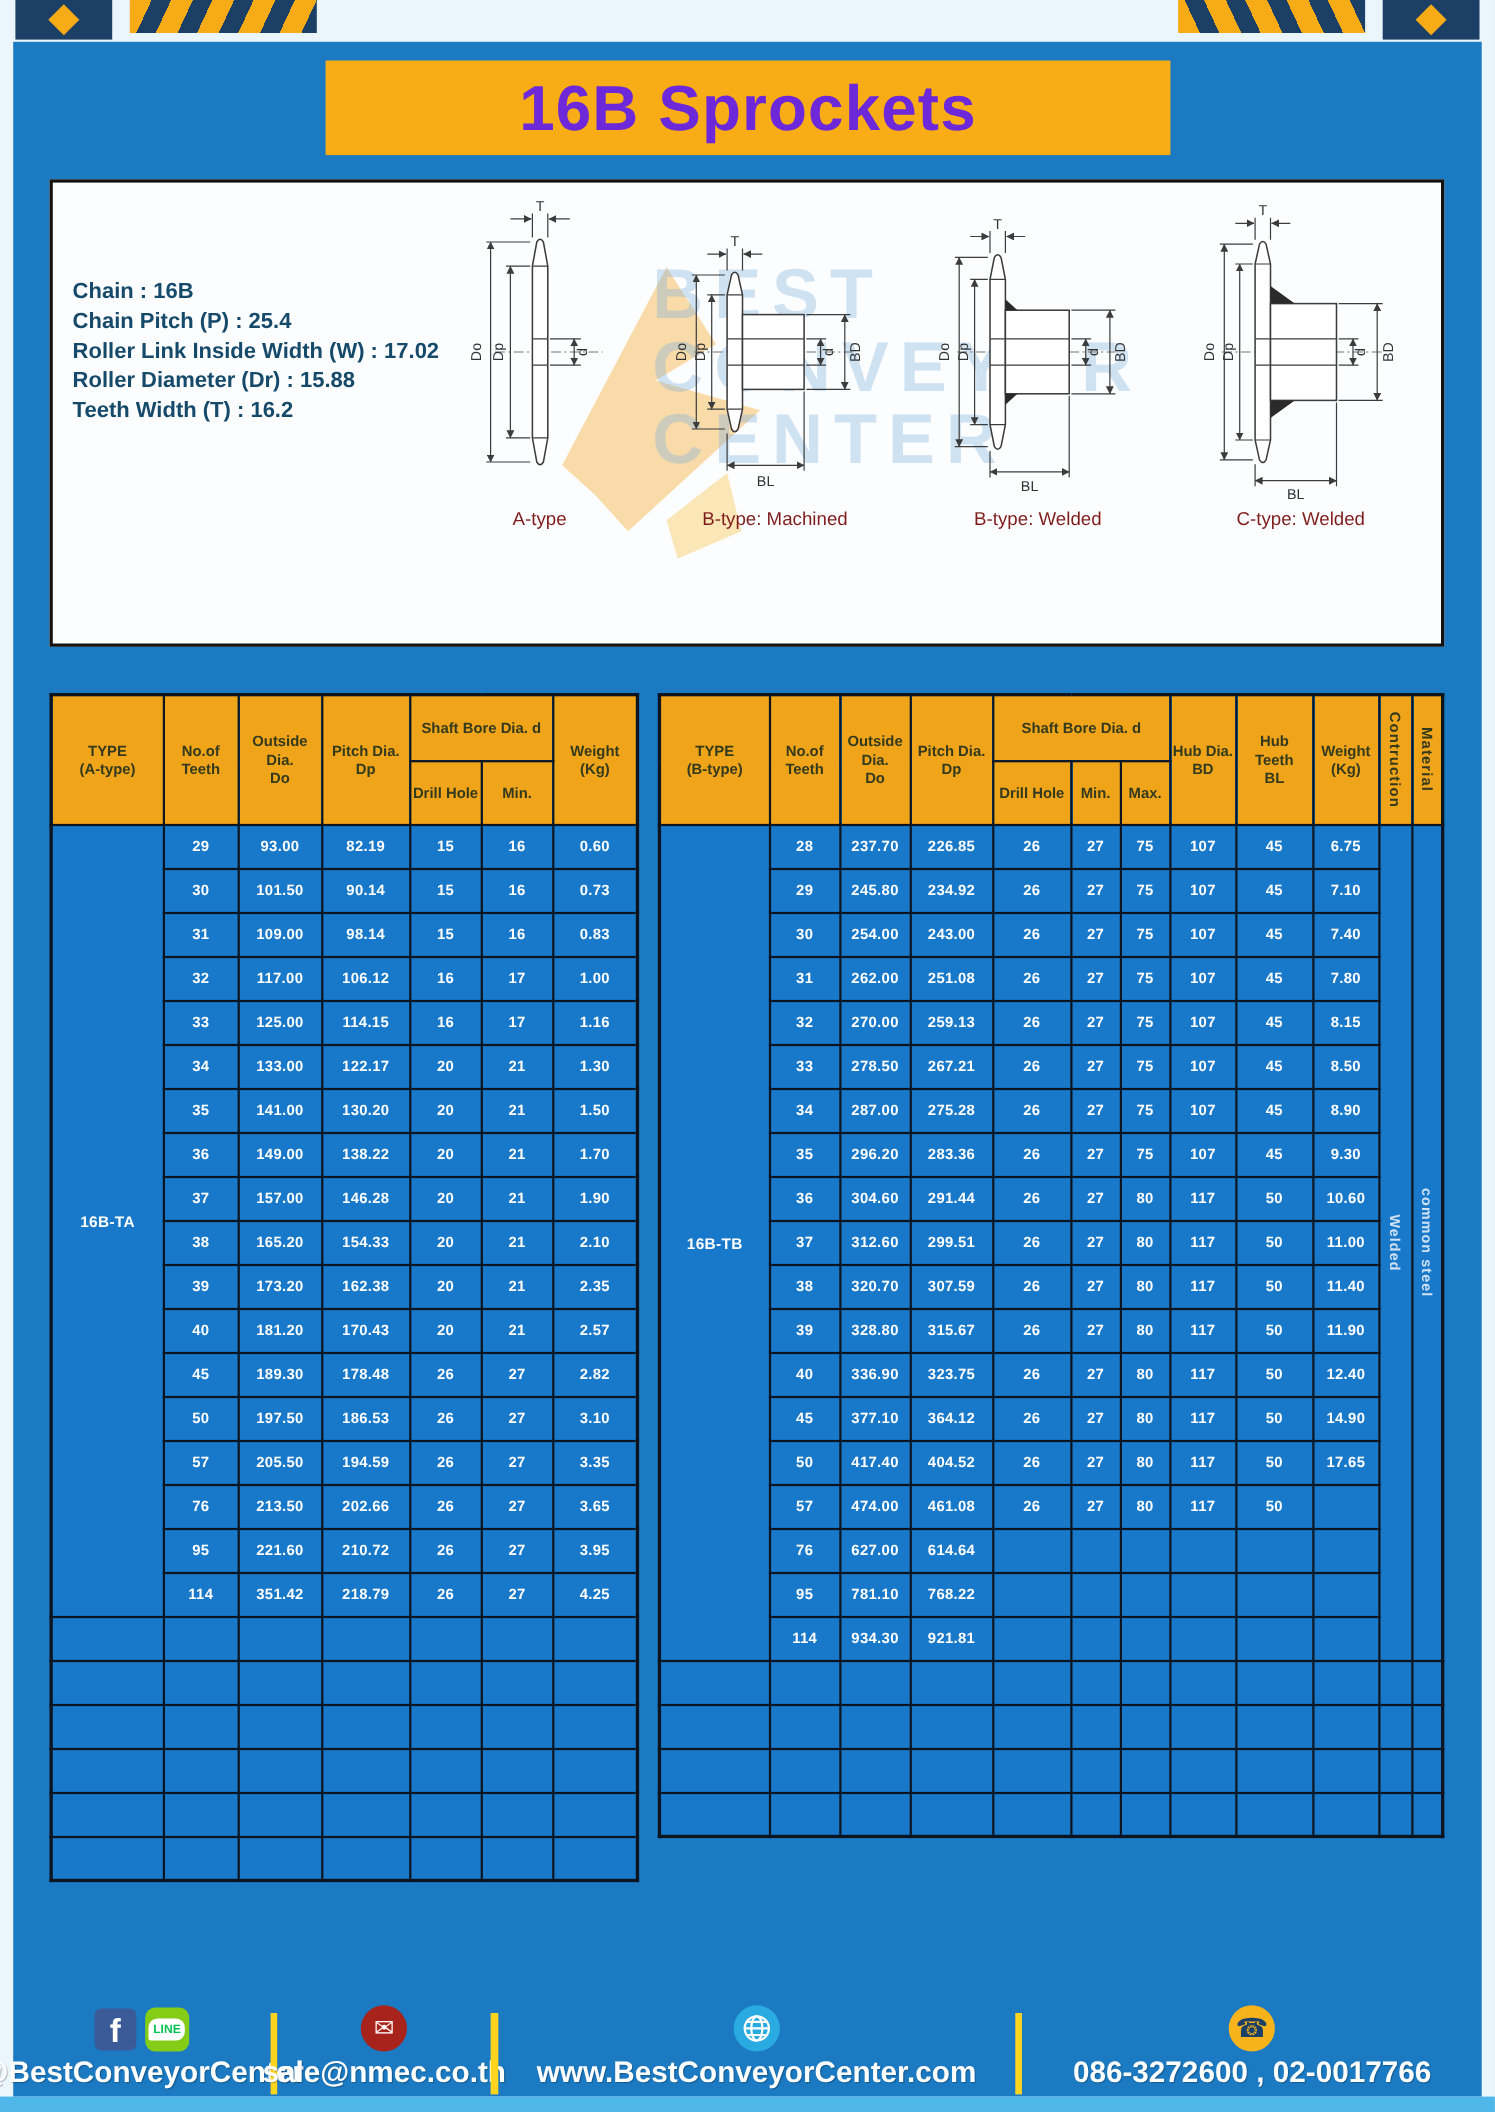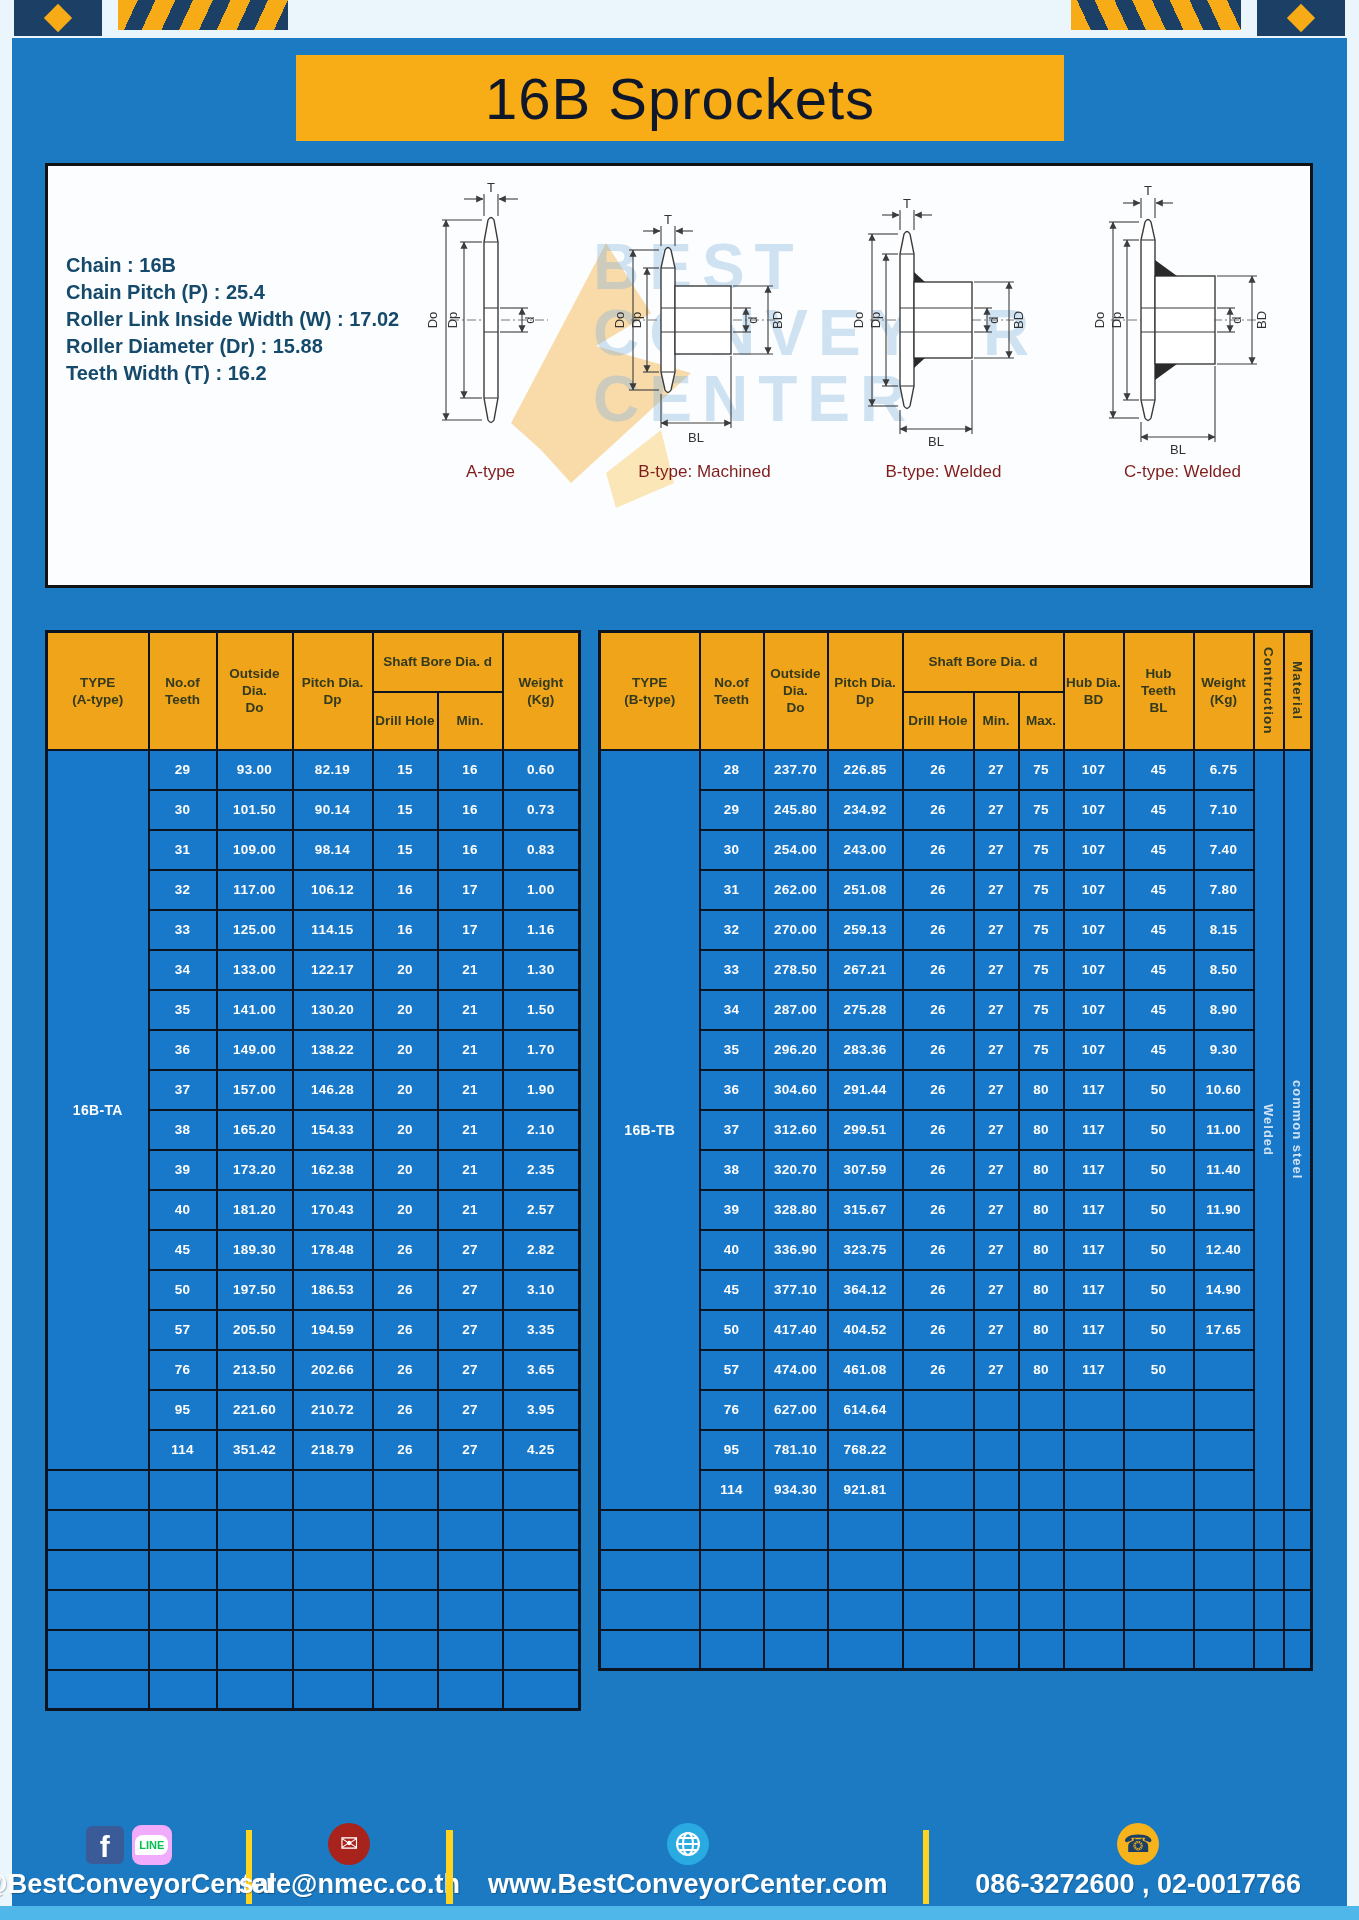--- a/index.html
+++ b/index.html
@@ -12,21 +12,21 @@
   
   .corner-ornament { position:absolute; top:0; width:88px; height:36px; background:#1c3f66; display:flex; align-items:center; justify-content:center; }
   .corner-left { left:14px; } .corner-right { right:14px; }
   .diamond { width:20px; height:20px; background:#f7ab16; transform:rotate(45deg); }
   .hazard { position:absolute; top:0; width:170px; height:30px; }
   .hazard-left { left:118px; background:repeating-linear-gradient(115deg,#f7ab16 0 18px,#1c3f66 18px 34px); }
   .hazard-right { right:118px; background:repeating-linear-gradient(65deg,#f7ab16 0 18px,#1c3f66 18px 34px); }
 
   
   .title-box { position:absolute; left:296px; top:55px; width:768px; height:86px; background:#f8ac15; display:flex; align-items:center; justify-content:center; }
-  .title-box .t { font-size:58px; font-weight:400; color:#0f172a; letter-spacing:1px; }
+  .title-box .t { font-size:58px; font-weight:700; color:#6d28d9; letter-spacing:1px; }
 
   
   .panel { position:absolute; left:45px; top:163px; width:1268px; height:425px; background:#fcfdfe; border:3px solid #121212; }
   .spec-block { position:absolute; left:18px; top:86px; width:360px; }
   .spec-line { font-size:20px; font-weight:bold; color:#164a6b; line-height:27px; white-space:nowrap; }
 
   .watermark { position:absolute; left:545px; top:68px; z-index:0; pointer-events:none; }
   .watermark div { font-size:64px; font-weight:bold; letter-spacing:10px; line-height:66px; color:rgba(120,172,219,0.34); }
   .bird { position:absolute; left:408px; top:52px; z-index:0; opacity:.38; }
 
@@ -53,21 +53,21 @@
   th.vth { writing-mode:vertical-rl; letter-spacing:1px; }
   td.vcell { writing-mode:vertical-rl; color:#cfe2f4; font-size:13px; letter-spacing:1px; }
 
   
   .footer { position:absolute; left:12px; right:12px; bottom:14px; height:78px; display:flex; align-items:stretch; }
   .fsec { display:flex; flex-direction:column; align-items:center; justify-content:flex-end; padding-bottom:6px; }
   .fsep { width:7px; background:#ffd41e; margin:2px 0; }
   .f-icons { display:flex; gap:8px; align-items:center; margin-bottom:4px; }
   .ftext { color:#ffffff; font-size:27px; font-weight:bold; white-space:nowrap; text-shadow:1px 1px 1px rgba(0,0,0,.25); }
   .fb-icon { width:38px; height:38px; background:#3a5a98; border-radius:6px; color:#fff; font-size:30px; font-weight:bold; display:flex; align-items:flex-end; justify-content:center; line-height:34px; }
-  .line-icon { width:40px; height:40px; background:#f0abfc; border-radius:9px; display:flex; align-items:center; justify-content:center; }
+  .line-icon { width:40px; height:40px; background:#84cc16; border-radius:9px; display:flex; align-items:center; justify-content:center; }
   .line-bubble { background:#fff; border-radius:8px 8px 8px 2px; padding:4px 4px; color:#06c152; font-size:11px; font-weight:bold; }
   .round-icon { width:42px; height:42px; border-radius:50%; display:flex; align-items:center; justify-content:center; }
   .mail-icon { background:#a8231b; color:#fff; font-size:22px; }
   .globe-icon { background:#29abe2; }
   .phone-icon { background:#f6b31c; color:#1c3f66; font-size:24px; }
 </style>
 </head>
 <body>
 
 <svg width="0" height="0" style="position:absolute">

